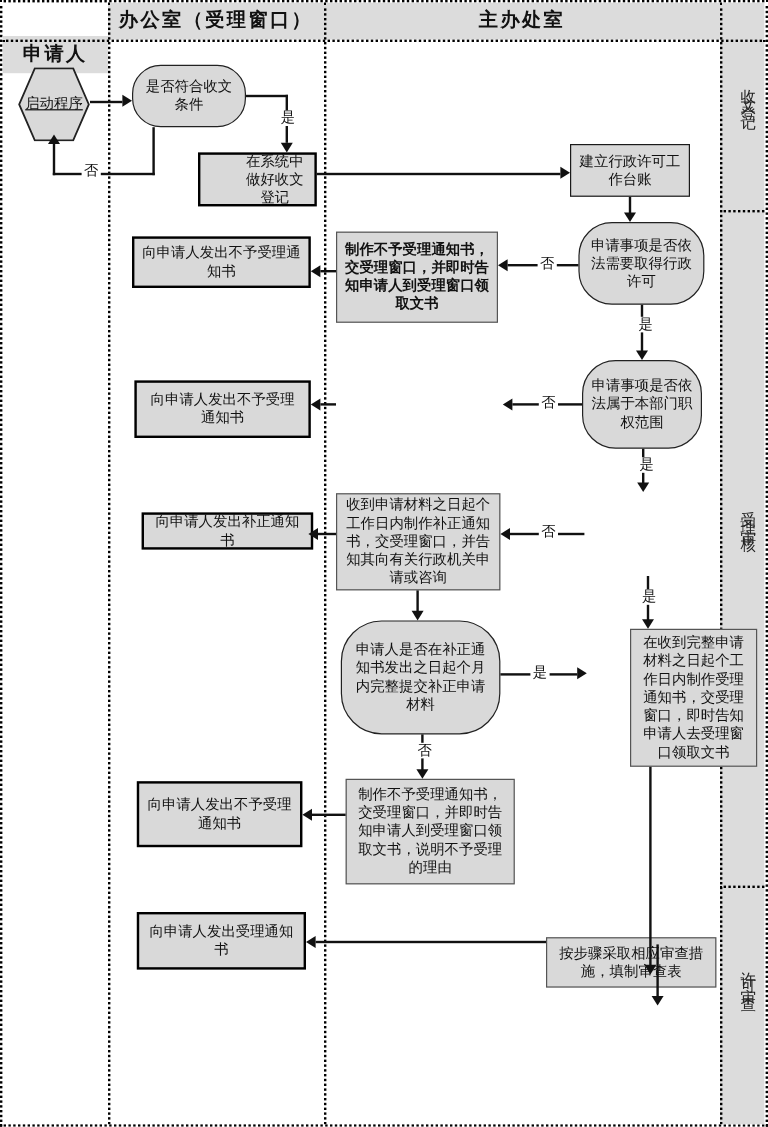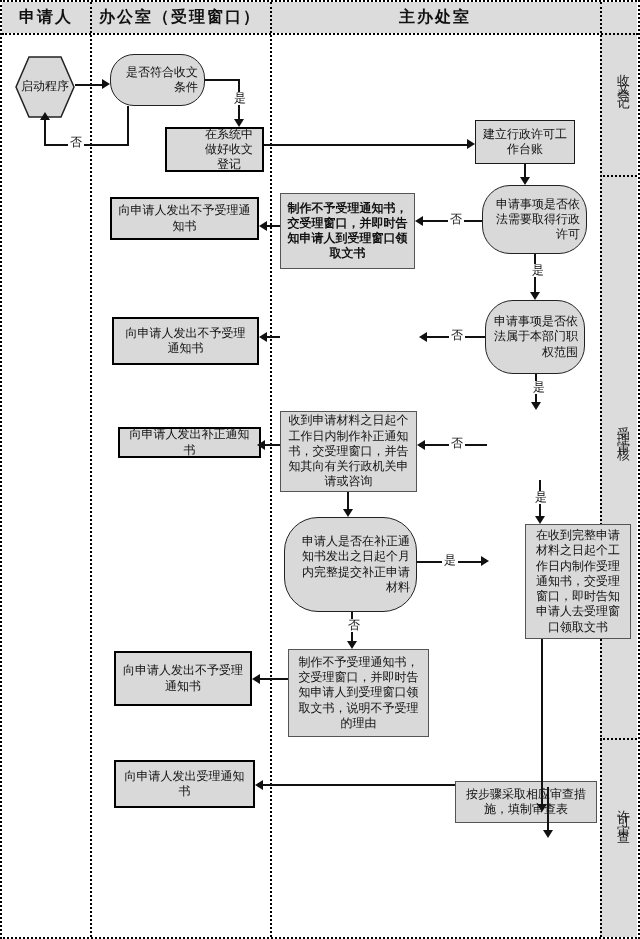--- a/index.html
+++ b/index.html
@@ -26,21 +26,21 @@
   
   .node {
     position:absolute; box-sizing:border-box; background:#d9d9d9;
     display:flex; align-items:center; justify-content:center;
     text-align:center; font-size:12px; line-height:1.27; color:#111;
     padding:2px 6px;
   }
   .box-strong { border:2px solid #000; }
   .box-med    { border:1.5px solid #1a1a1a; }
   .box-light  { border:1px solid #555; }
-  .stadium    { border:1.5px solid #222;text-align:right; }
+  .stadium    { border:1.5px solid #222; }
   .hex-text { background:transparent; border:none; }
   svg.shape { position:absolute; }
   
   .hl { position:absolute; height:2px; background:#111; }
   .vl { position:absolute; width:2px; background:#111; }
   .ar { position:absolute; width:0; height:0; }
   .ar.r { border-top:5px solid transparent; border-bottom:5px solid transparent; border-left:8px solid #111; }
   .ar.l { border-top:5px solid transparent; border-bottom:5px solid transparent; border-right:8px solid #111; }
   .ar.d { border-left:5px solid transparent; border-right:5px solid transparent; border-top:8px solid #111; }
   .ar.u { border-left:5px solid transparent; border-right:5px solid transparent; border-bottom:8px solid #111; }
@@ -50,21 +50,21 @@
   }
   .edges { position:absolute; left:0; top:0; z-index:5; }
 </style>
 </head>
 <body>
 
 <div id="stage">
 
   <div class="phase-lane"></div>
 
-  <div class="lane-head" style="left:0;width:88px;">
+  <div class="lane-head" style="left:0;width:88px;margin-top:28px;">
     <span>申请人</span>
   </div>
   <div class="lane-head" style="left:88px;width:180px;">
     <span>办公室（受理窗口）</span>
   </div>
   <div class="lane-head" style="left:268px;width:330px;">
     <span>主办处室</span>
   </div>
 
   <div class="hdot"></div>
@@ -74,21 +74,21 @@
 
   <div class="phase-div" style="top:173px;"></div>
   <div class="phase-div" style="top:736px;"></div>
   <div class="phase-label" style="top:62px;">收文登记</div>
   <div class="phase-label" style="top:414px;">受理审核</div>
   <div class="phase-label" style="top:797px;">许可审查</div>
 
   <svg class="shape" style="left:13px;top:54px;" width="60" height="62" viewBox="0 0 60 62">
     <polygon points="1,31 14,1 46,1 59,31 46,61 14,61" fill="#d9d9d9" stroke="#222" stroke-width="1.5"></polygon>
   </svg>
-  <div class="node hex-text" style="left:13px;top:54px;width:60px;height:62px;">启动程序</div>
+  <div class="node hex-text" style="left:13px;top:54px;width:60px;height:62px;text-decoration:underline;">启动程序</div>
 
   <div class="node stadium" style="left:108px;top:52px;width:95px;height:52px;border-radius:24px;">是否符合收文条件</div>
   <div class="node box-strong" style="left:163px;top:125px;width:99px;height:45px;padding-left:35px;">在系统中做好收文登记</div>
   <div class="node box-med" style="left:473px;top:118px;width:100px;height:44px;">建立行政许可工作台账</div>
 
   <div class="node stadium" style="left:480px;top:183px;width:105px;height:69px;border-radius:28px;">申请事项是否依法需要取得行政许可</div>
   <div class="node box-light" style="left:278px;top:191px;width:135px;height:76px;font-weight:bold;">制作不予受理通知书，交受理窗口，并即时告知申请人到受理窗口领取文书</div>
   <div class="node box-strong" style="left:108px;top:195px;width:149px;height:43px;">向申请人发出不予受理通知书</div>
 
   <div class="node stadium" style="left:483px;top:298px;width:100px;height:74px;border-radius:28px;">申请事项是否依法属于本部门职权范围</div>

